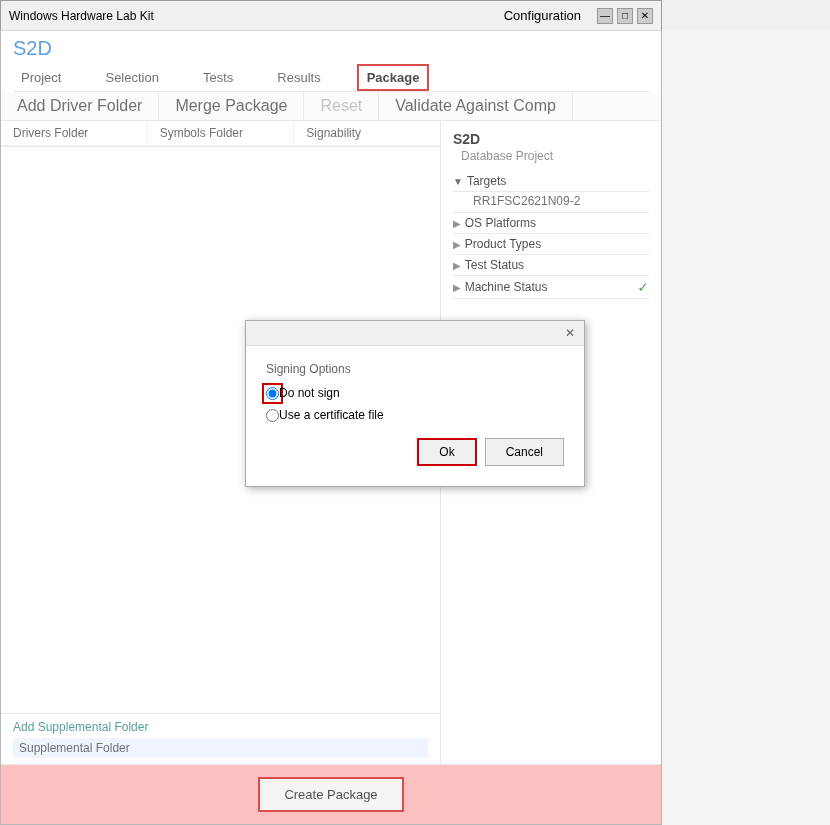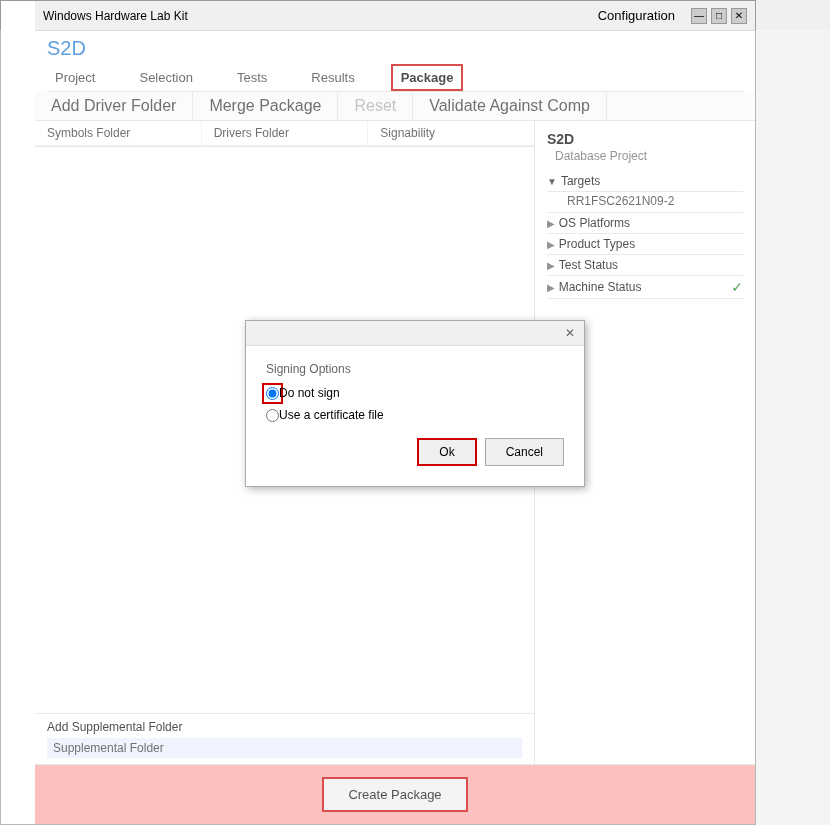--- a/index.html
+++ b/index.html
@@ -5,27 +5,26 @@
     * { box-sizing: border-box; margin: 0; padding: 0; }
     body {
       font-family: 'Segoe UI', Tahoma, sans-serif;
       font-size: 13px;
       background: #f0f0f0;
       width: 830px;
       height: 825px;
       overflow: hidden;
     }
     .window {
-      width: 756px;
+      width: 662px;
       height: 825px;
       background: #fff;
       border: 1px solid #999;
       display: flex;
       flex-direction: column;
-      padding-left: 34px;
     }
     .title-bar {
       background: #f0f0f0;
       border-bottom: 1px solid #ccc;
       padding: 4px 8px;
       display: flex;
       align-items: center;
       justify-content: space-between;
       height: 30px;
     }
@@ -169,21 +168,21 @@
       color: #333;
     }
     .spacer-area {
       flex: 1;
     }
     .supplemental-area {
       border-top: 1px solid #ddd;
       padding: 6px 12px;
     }
     .supp-link {
-      color: #000000;
+      color: #0f766e;
       cursor: pointer;
       font-size: 12px;
       margin-bottom: 4px;
     }
     .supp-folder {
       font-size: 12px;
       color: #333;
       background: #e8f0fe;
       padding: 3px 6px;
     }
@@ -312,22 +311,22 @@
     <div class="toolbar-item">Merge Package</div>
     <div class="toolbar-item disabled">Reset</div>
     <div class="toolbar-item">Validate Against Comp</div>
   </div>
 
   <div class="content-area">
 
     <div class="left-panel">
       <div class="folder-rows">
         <div class="folder-row">
+          <div class="folder-cell">Drivers Folder</div>
           <div class="folder-cell">Symbols Folder</div>
-          <div class="folder-cell">Drivers Folder</div>
           <div class="folder-cell">Signability</div>
         </div>
       </div>
       <div class="spacer-area"></div>
       <div class="supplemental-area">
         <div class="supp-link">Add Supplemental Folder</div>
         <div class="supp-folder highlight">Supplemental Folder</div>
       </div>
     </div>
 

